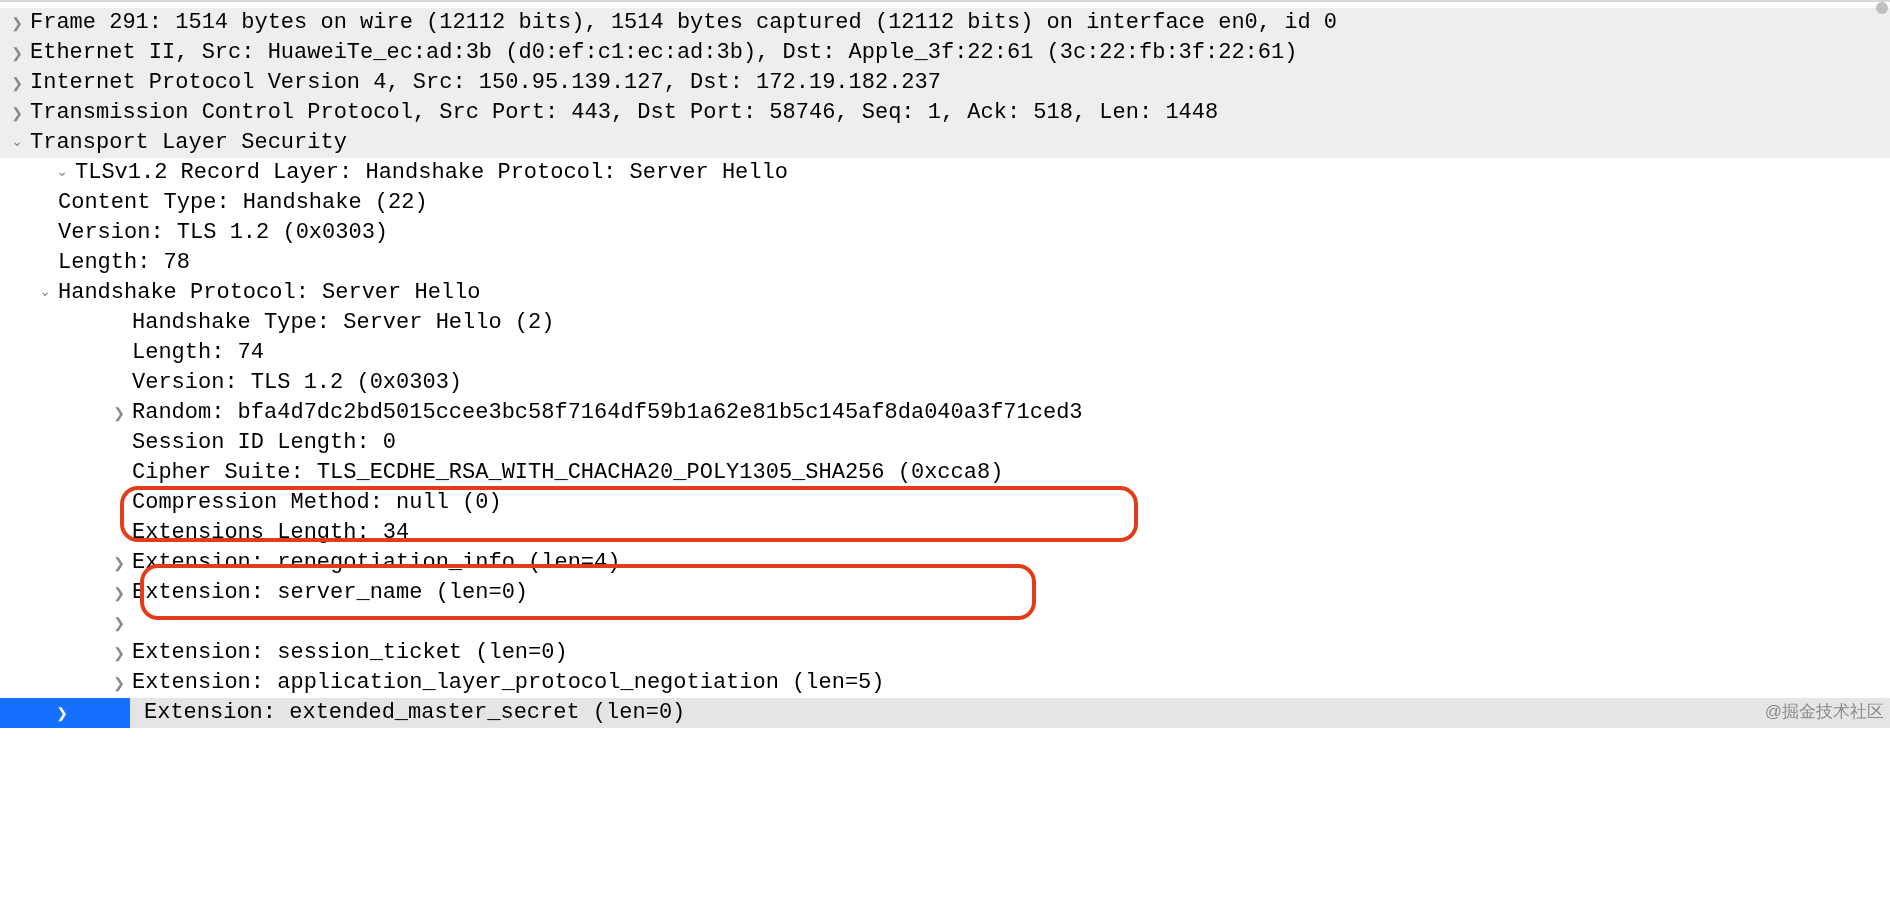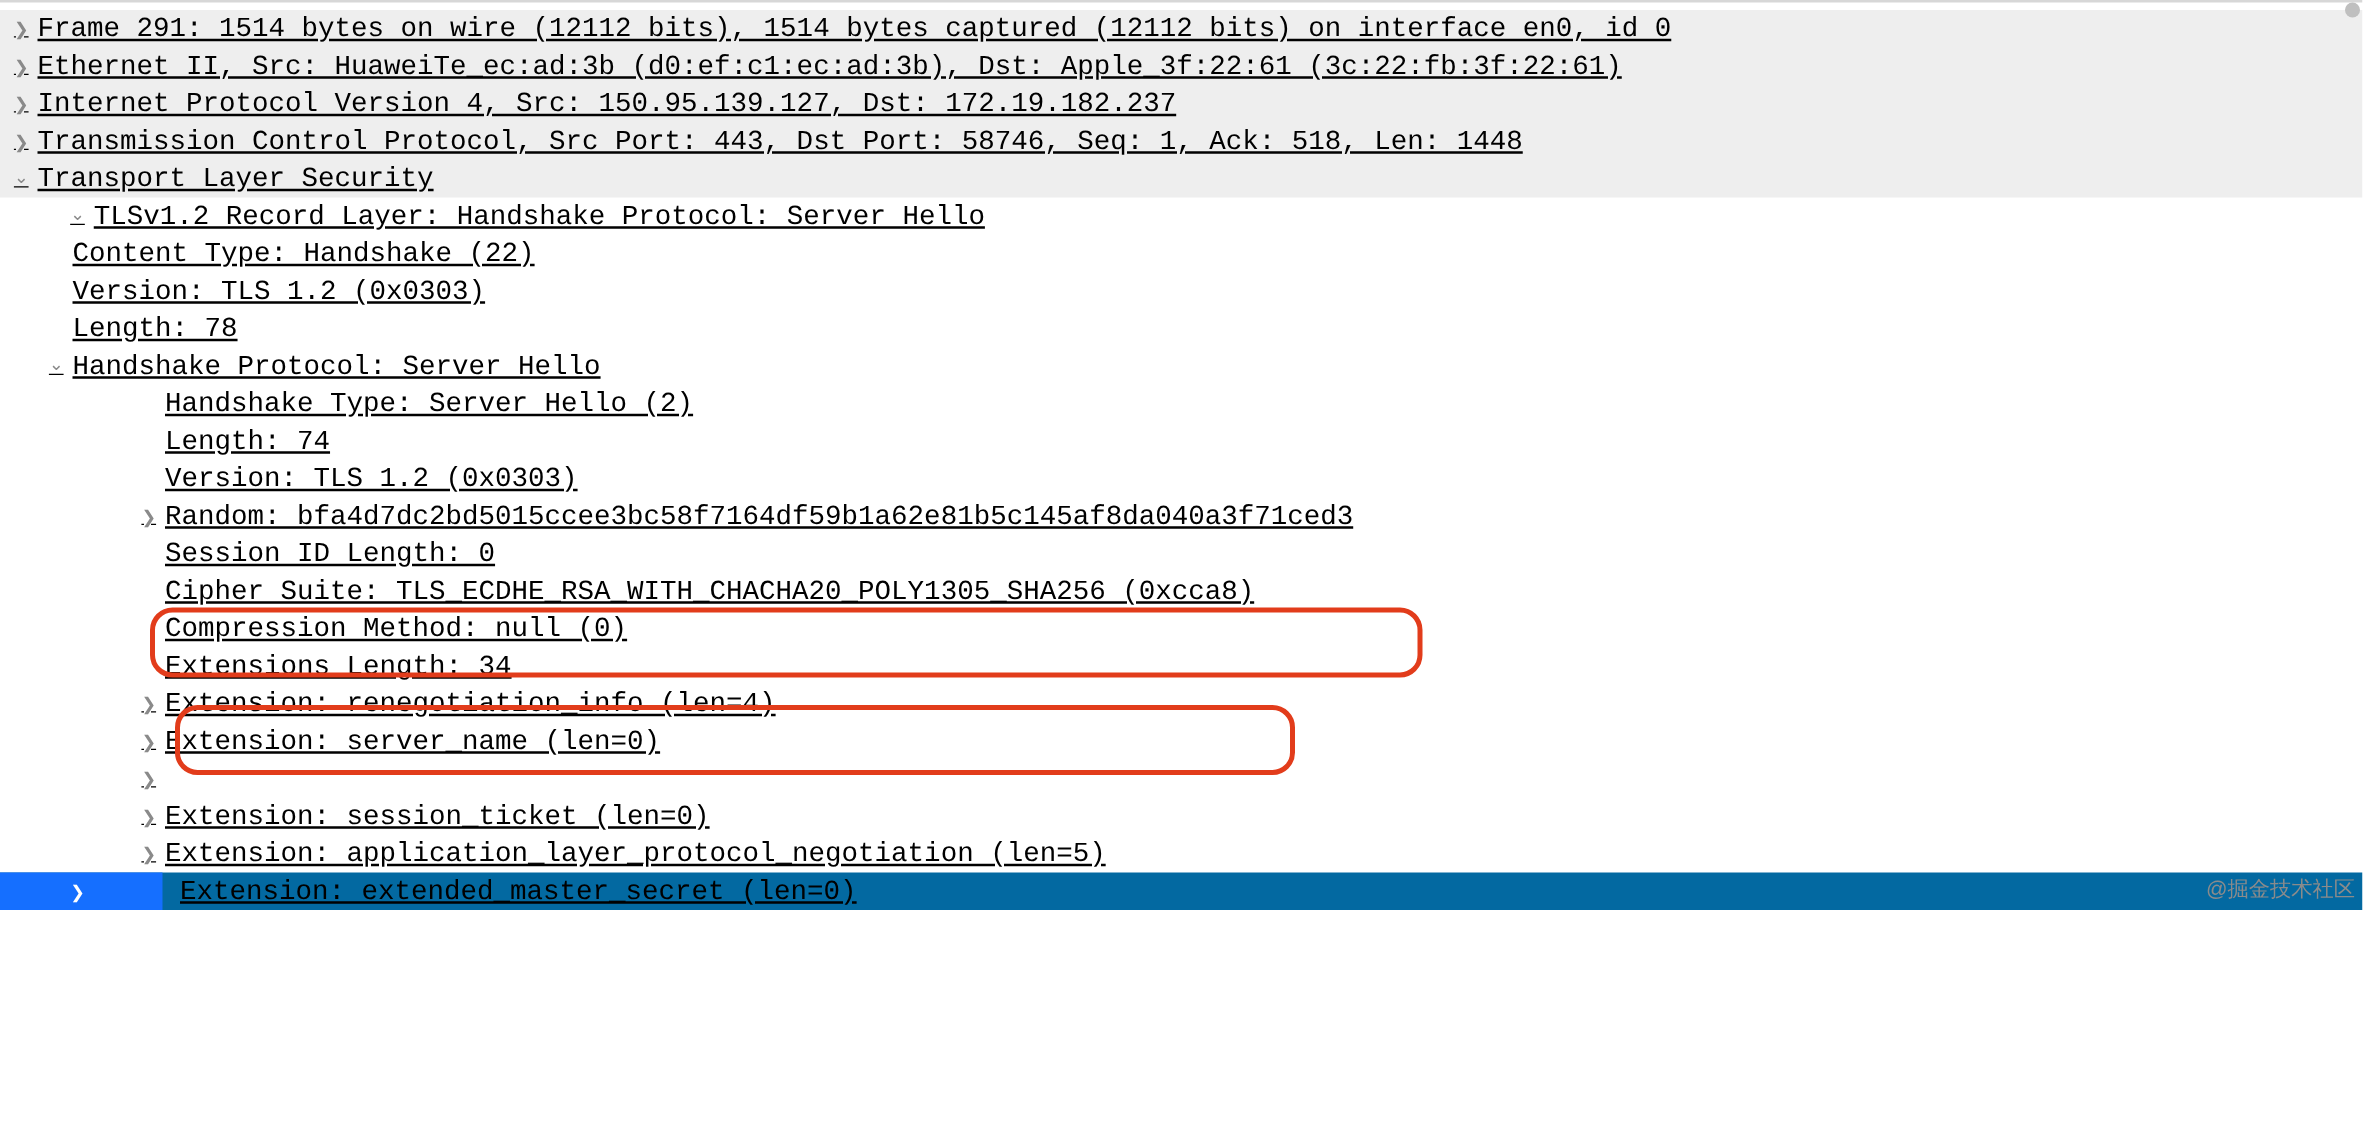--- a/index.html
+++ b/index.html
@@ -18,25 +18,24 @@
   .panel {
     position: relative;
     width: 100%;
     border-top: 2px solid #d7d7d7;
     padding-top: 6px;
     box-sizing: border-box;
   }
 
   .row {
     display: flex;
-    align-items: flex-end;
+    align-items: flex-start;
     height: 30px;
     white-space: nowrap;
     font-weight: 500;
-    text-decoration: underline;
   }
 
   .arrow {
     display: inline-block;
     width: 14px;
     text-align: center;
     margin-right: 6px;
     color: #8a8a8a;
     font-family: sans-serif;
     font-size: 14px;
@@ -56,21 +55,21 @@
   .i3 { padding-left: 112px; }
 
   
   .topbg {
     background: #eeeeee;
     width: 100%;
   }
 
   
   .sel-row {
-    background: #0369a1;
+    background: #e5e5e5;
   }
   .sel-gutter {
     position: absolute;
     left: 0;
     width: 130px;
     height: 30px;
     background: #156fff;
     display:flex;
     align-items:center;
     justify-content:center;

